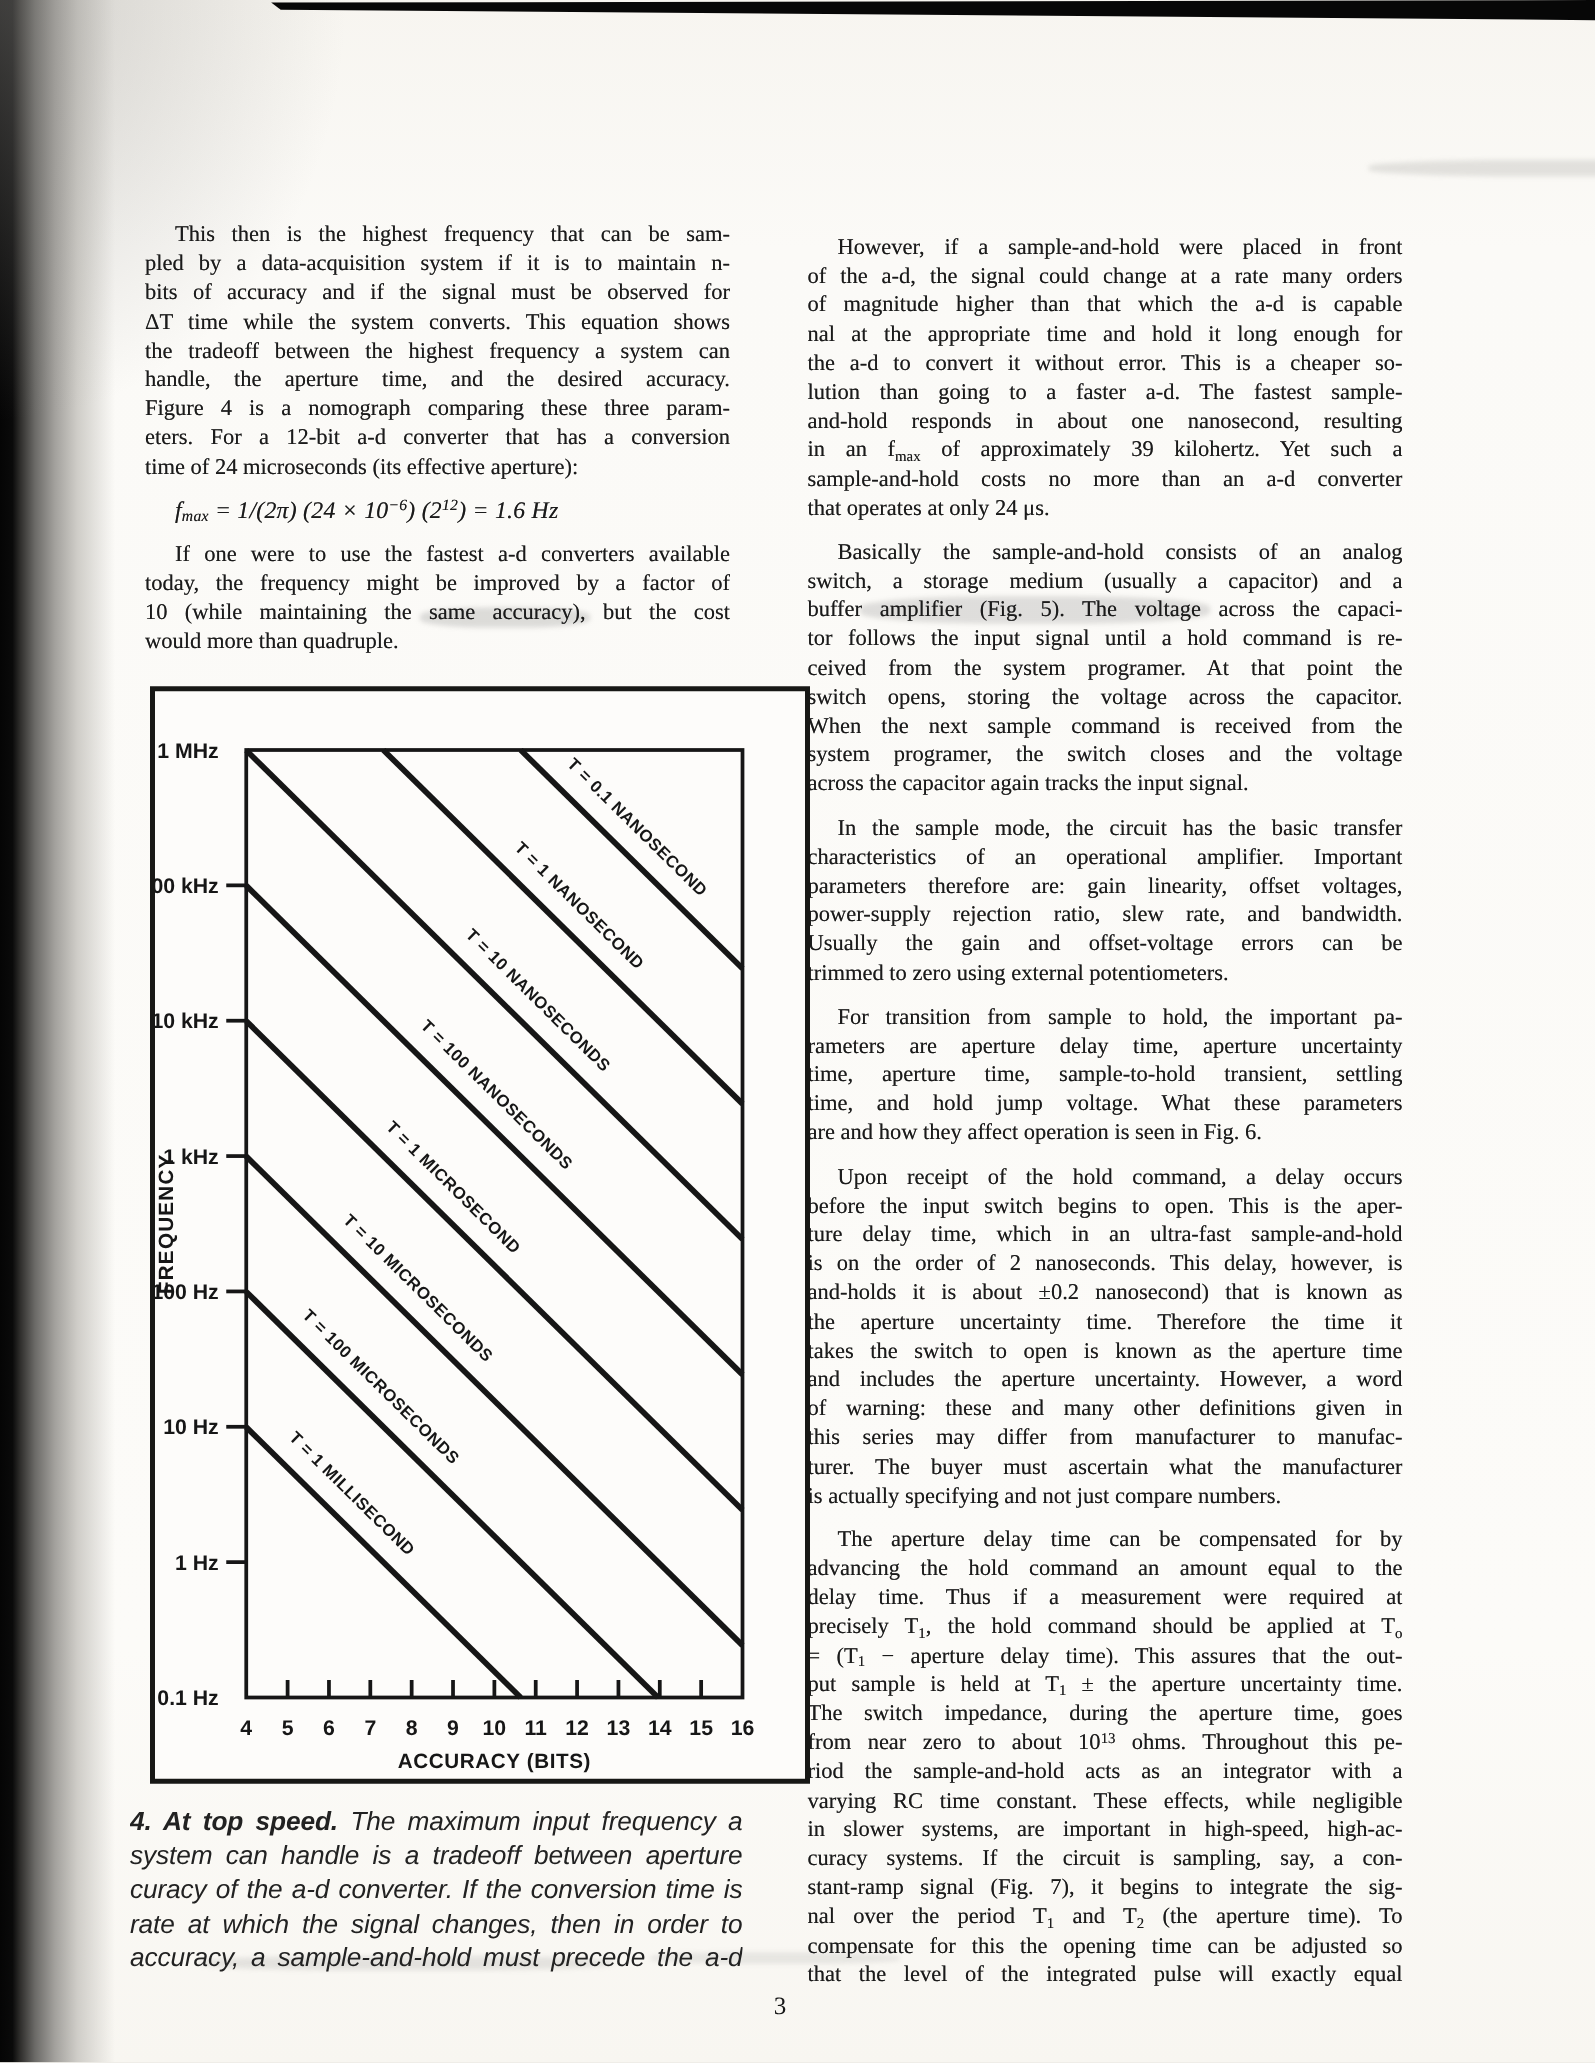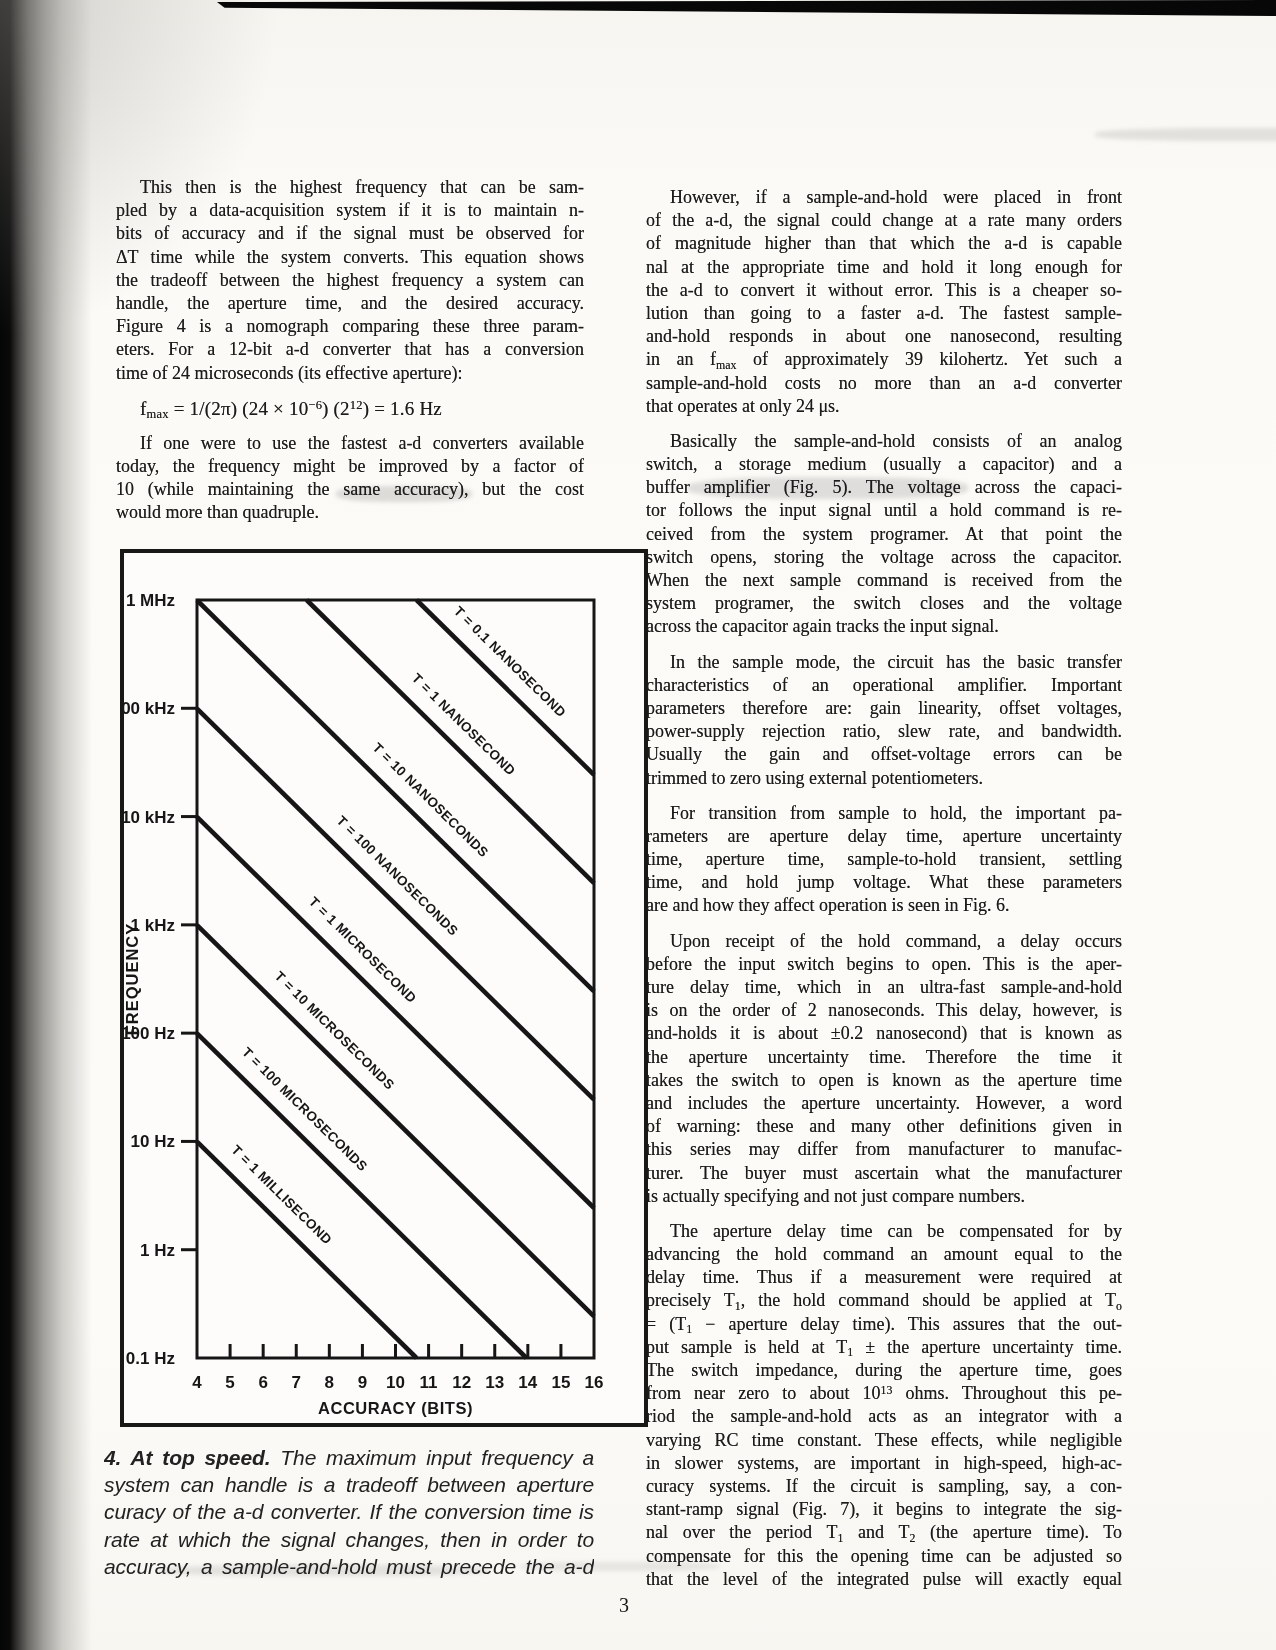--- a/index.html
+++ b/index.html
@@ -19,21 +19,21 @@
   .col{position:absolute;font-family:"Liberation Serif","DejaVu Serif",serif;
        font-size:18px;text-shadow:0 0 .4px rgba(20,20,20,.65);}
   .tline{height:23.2px;line-height:23.2px;overflow:hidden;
          text-align:justify;text-align-last:justify;white-space:normal;}
   .tline.last{text-align-last:left;}
   .tline.ind{text-indent:24px;}
   .para{margin:12px;}
   .sub{font-size:66%;position:relative;top:.28em;line-height:0;}
   .sup{font-size:66%;position:relative;top:-.45em;line-height:0;}
   .b{font-weight:bold;}
-  #equation{margin:1px 0 5px 36px;font-size:19px;
+  #equation{margin:1px 0 5px 36px;font-style:italic;font-size:19px;
             line-height:23px;letter-spacing:.2px;}
   
   #figure-box{position:absolute;left:120px;top:549px;width:528px;height:878px;
     border:4px solid #181816;box-sizing:border-box;background:#fdfcfa;}
   #figure-box svg{display:block;}
   .caption{position:absolute;left:104px;top:1444px;width:490px;
     font-family:"Liberation Sans","DejaVu Sans",sans-serif;font-size:21px;
     letter-spacing:-.1px;color:#222;font-style:italic;}
   .cline{height:27.2px;line-height:27.2px;overflow:hidden;
          text-align:justify;text-align-last:justify;}

